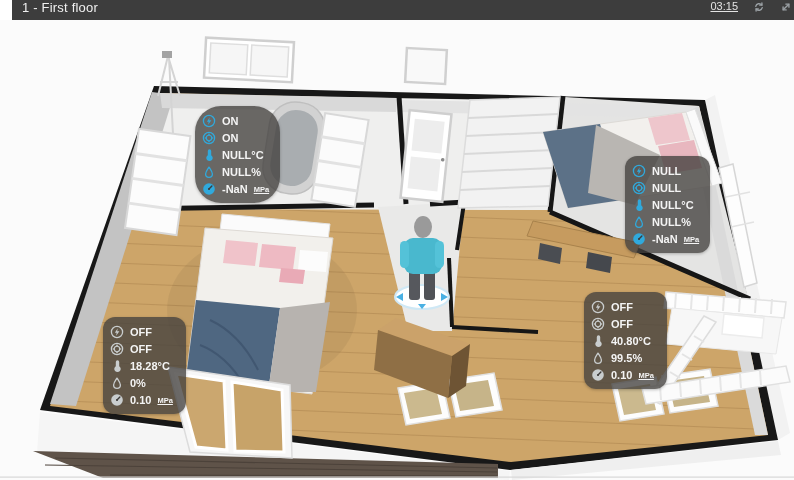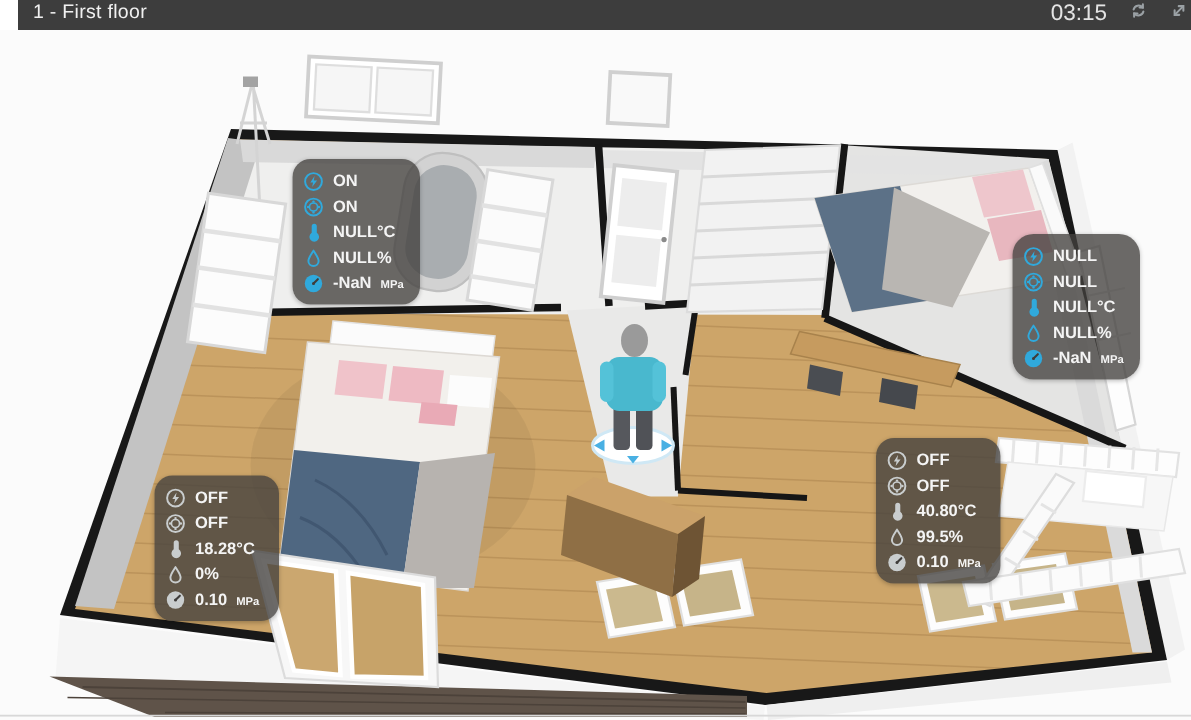--- a/index.html
+++ b/index.html
@@ -8,42 +8,42 @@
     background:#ffffff;font-family:"Liberation Sans",sans-serif;
     -webkit-font-smoothing:antialiased;
   }
   
   .hdr{
     position:absolute;top:0;left:12px;width:794px;height:20px;
     background:#3d3d3d;display:flex;align-items:flex-start;z-index:30;
   }
   .hdr-title{color:#f0f0f0;font-size:13px;padding-left:10px;flex:1;
     white-space:nowrap;letter-spacing:.2px;}
-  .hdr-time{color:#e4e4e4;font-size:15px;margin-right:14px;}
+  .hdr-time{color:#e4e4e4;font-size:11px;margin-right:14px;text-decoration:underline;}
   .hdr-btn{width:14px;height:14px;margin-right:13px;cursor:pointer;
     display:flex;align-items:center;justify-content:center;background:none;border:none;padding:0;}
   .hdr-btn svg{width:12px;height:12px;stroke:#9aa0a4;fill:none;stroke-width:1.6;stroke-linecap:round;}
   
   .scene{position:absolute;top:20px;left:0;width:794px;height:460px;background:#fbfbfb;}
   
   .sensor-panel{
     position:absolute;z-index:20;
     background:rgba(66,64,62,.78);
     border-radius:12px;padding:7px 10px 7px 7px;
     display:flex;flex-direction:column;gap:2px;
     box-shadow:0 1px 3px rgba(0,0,0,.25);
   }
   .sp-row{display:flex;align-items:center;gap:6px;height:15px;}
   .sp-row svg{width:14px;height:14px;flex:none;display:block;}
   .sensor-panel.on  .sp-row svg{color:#30a9dc;}
   .sensor-panel.off .sp-row svg{color:#c9cdce;}
   .sp-text{font-size:11px;font-weight:bold;color:#f4f4f4;white-space:nowrap;}
-  .sp-unit{font-size:7.5px;font-weight:bold;color:#f4f4f4;align-self:flex-end;padding-bottom:2px;}
-  .p1{left:195px;top:106px;}
-  .p2{left:675px;top:156px;border-radius:14px;}
+  .sp-unit{font-size:7.5px;font-weight:bold;color:#f4f4f4;align-self:flex-end;padding-bottom:2px;text-decoration:underline;}
+  .p1{left:195px;top:106px;border-radius:26px;}
+  .p2{left:625px;top:156px;}
   .p3{left:103px;top:317px;}
   .p4{left:584px;top:292px;}
 </style>
 </head>
 <body>
 
 <svg width="0" height="0" style="position:absolute" aria-hidden="true">
   <defs>
     <symbol id="i-power" viewBox="0 0 14 14">
       <circle cx="7" cy="7" r="5.6" fill="none" stroke="currentColor" stroke-width="1.3"></circle>

